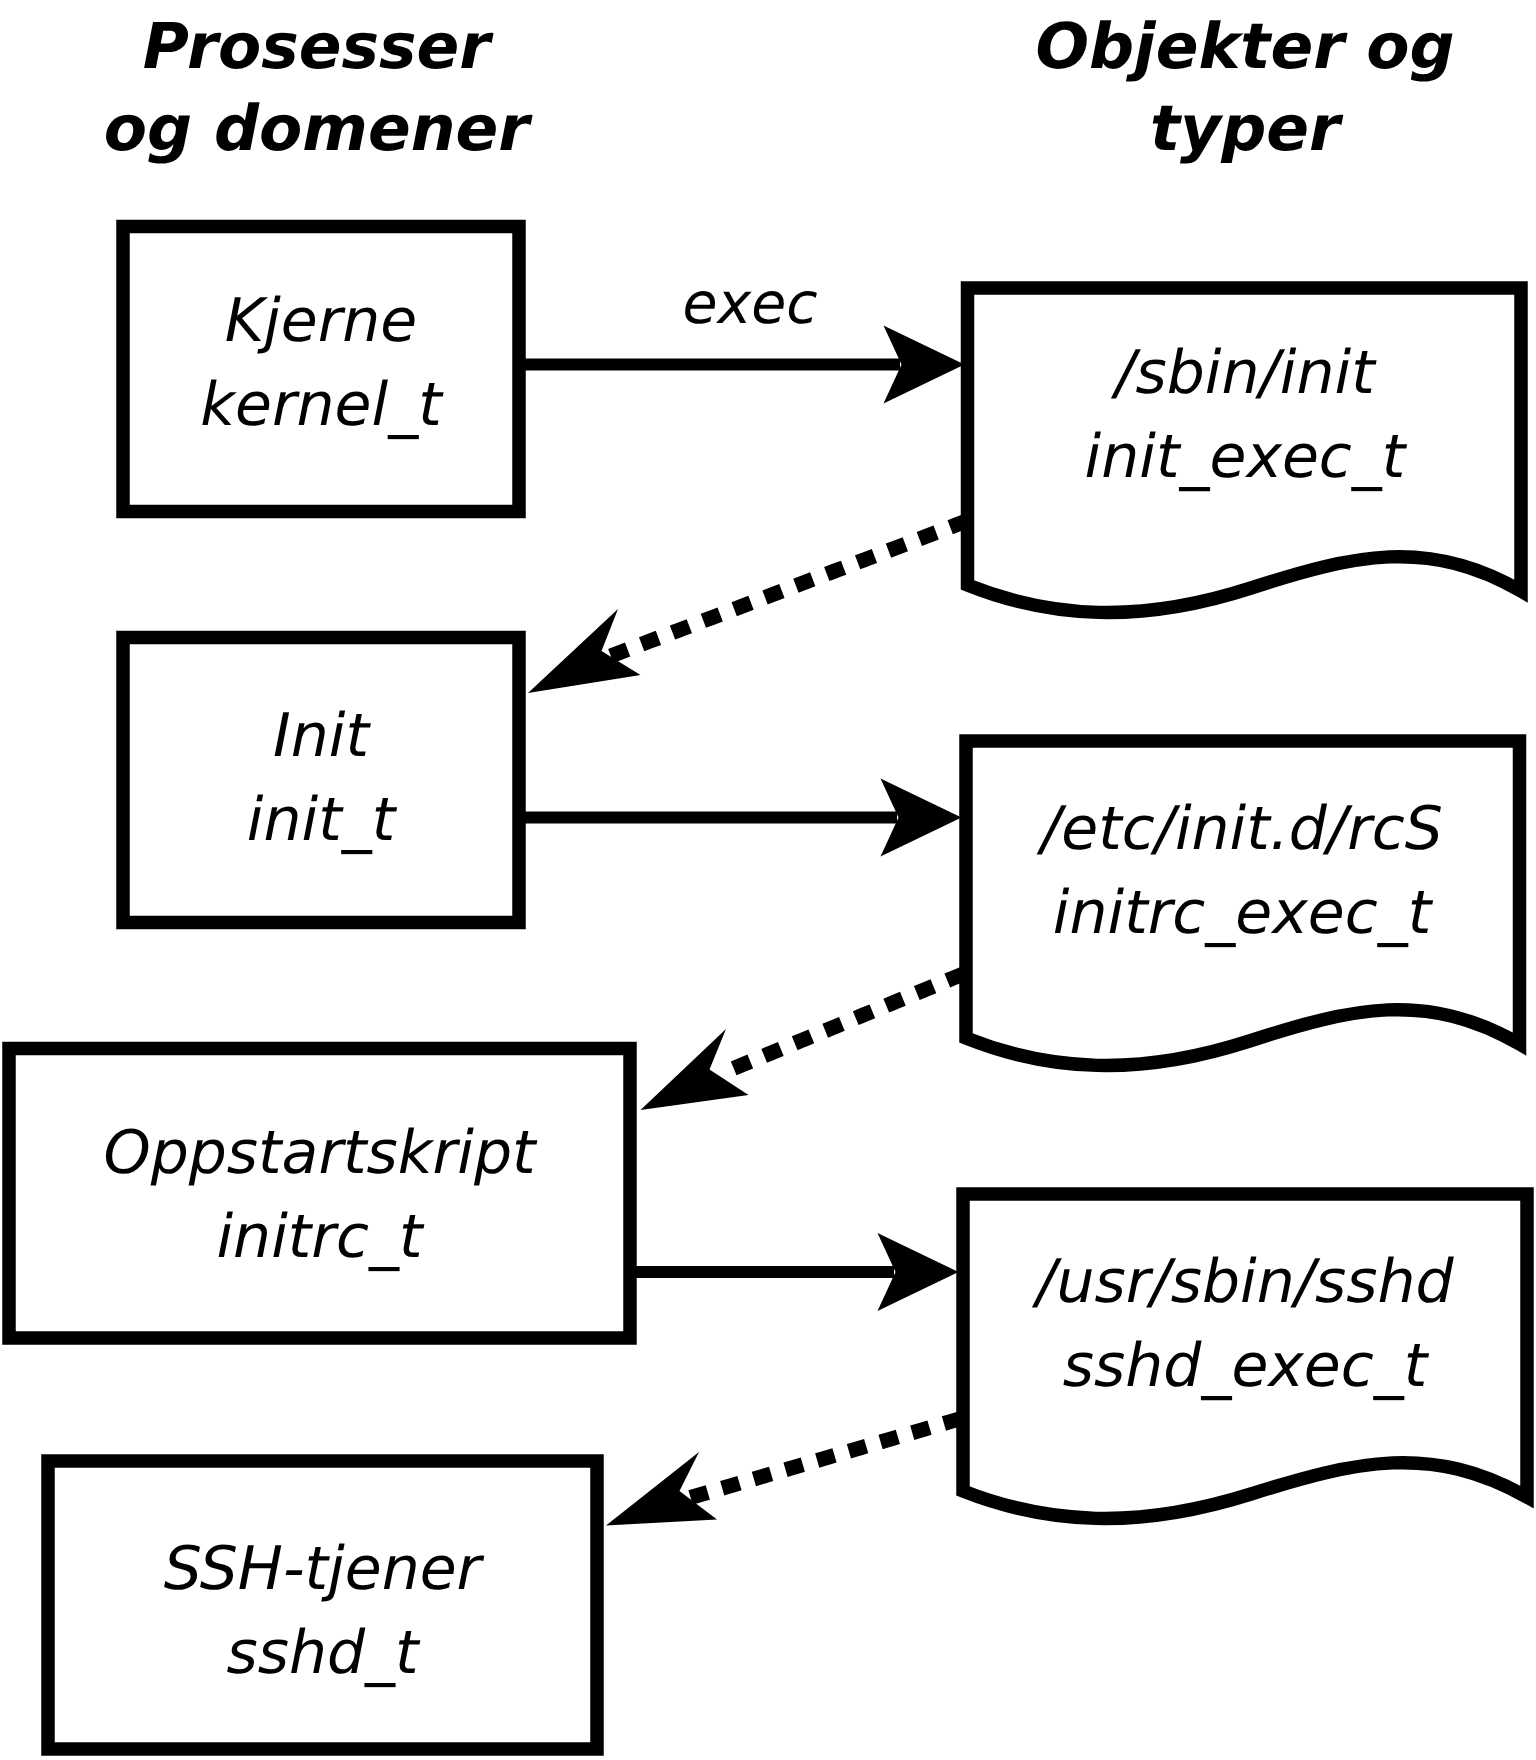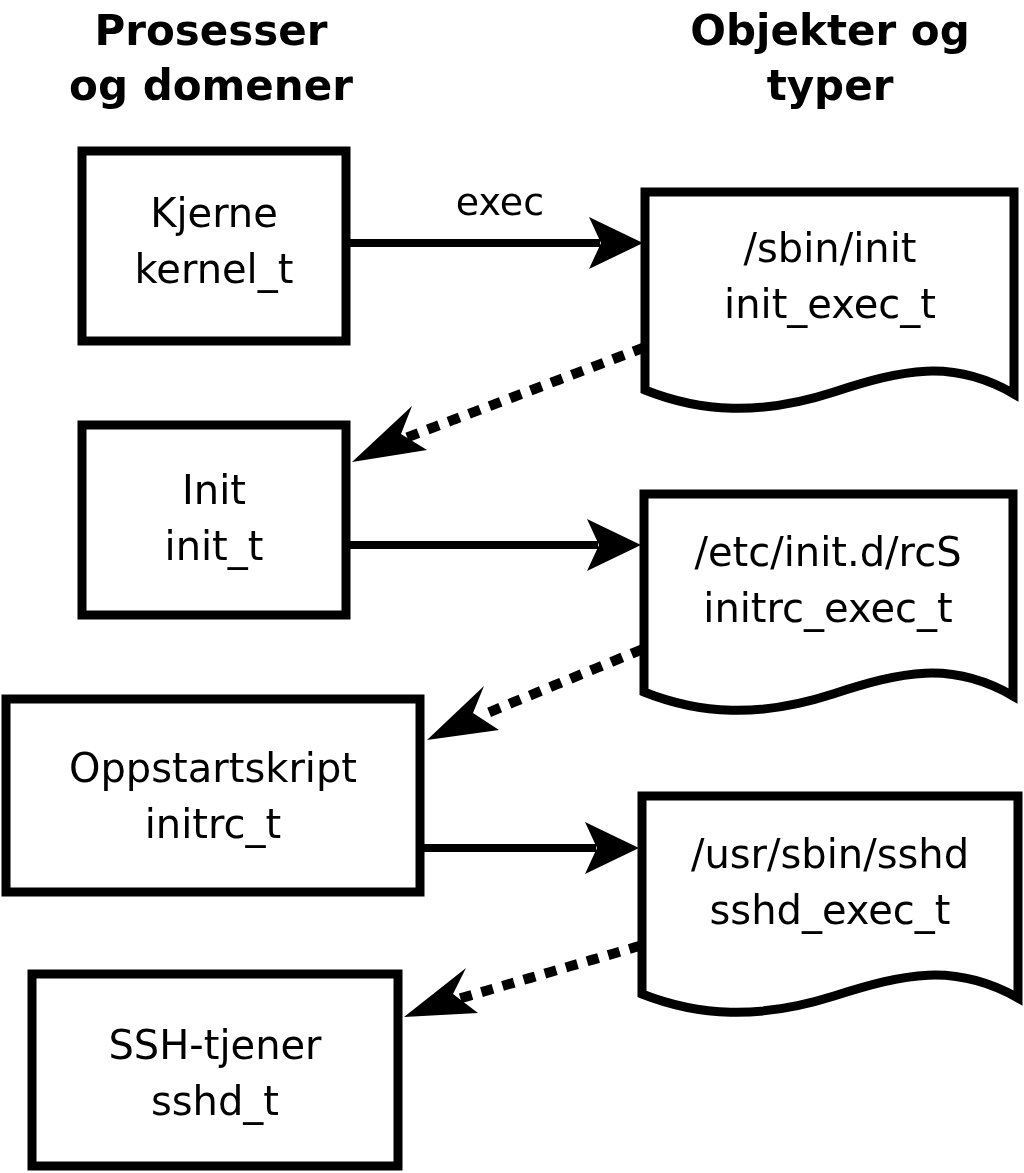--- a/index.html
+++ b/index.html
@@ -10,20 +10,21 @@
   body {
     width: 1024px;
     height: 1173px;
     overflow: hidden;
     font-family: "DejaVu Sans", sans-serif;
   }
   #diagram-root {
     position: relative;
     width: 1024px;
     height: 1173px;
+    font-style: italic;
   }
   svg.diagram {
     display: block;
     width: 1024px;
     height: 1173px;
   }
   .col-header {
     font-family: "DejaVu Sans", sans-serif;
     font-weight: bold;
     font-size: 42px;

